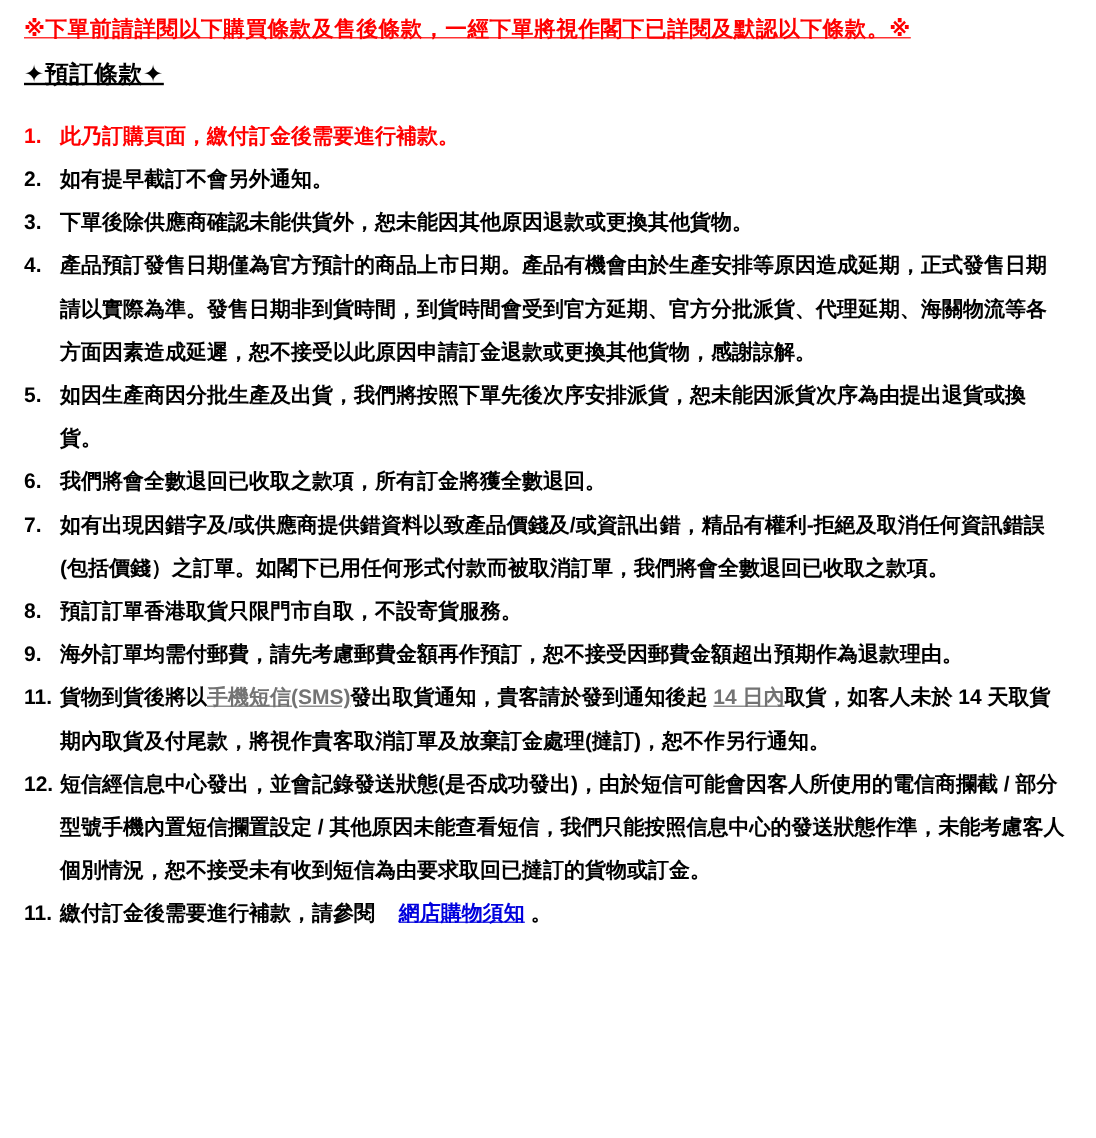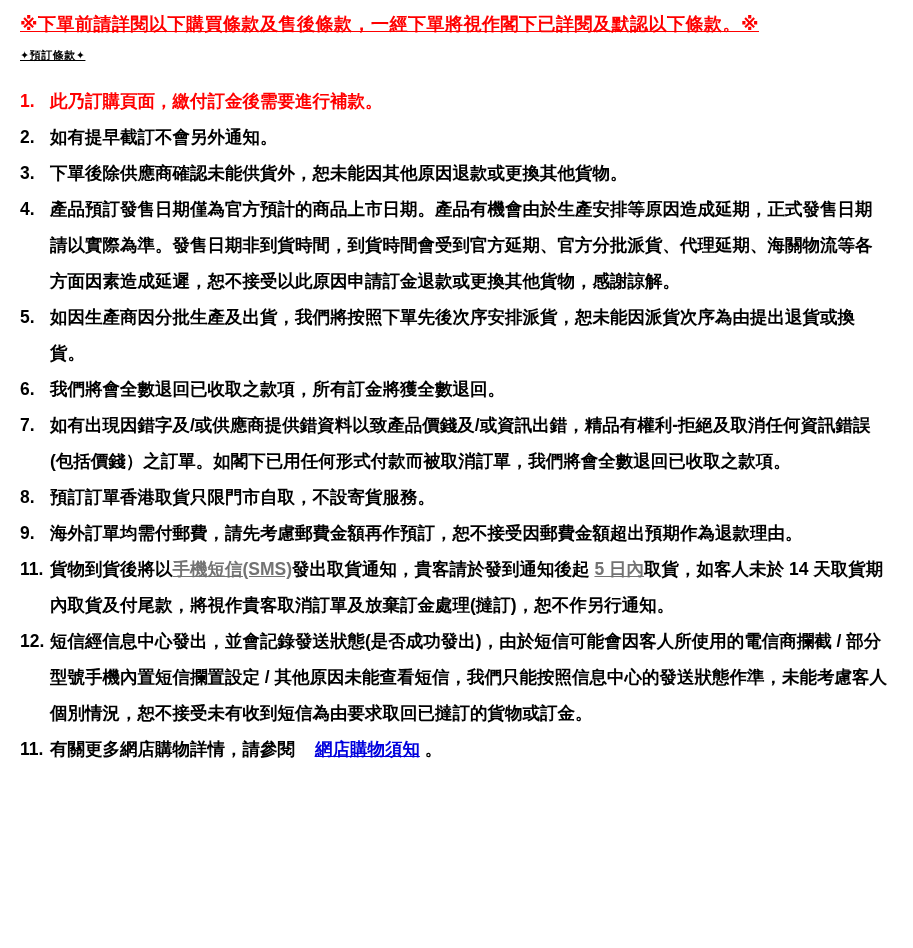--- a/index.html
+++ b/index.html
@@ -17,21 +17,21 @@
   .top-notice {
     color: #ff0000;
     font-size: 18px;
     line-height: 1.35;
     text-decoration: underline;
     margin-bottom: 12px;
     letter-spacing: 0.5px;
   }
   .section-title {
     color: #000000;
-    font-size: 11px;
+    font-size: 20px;
     text-decoration: underline;
     margin-bottom: 20px;
     letter-spacing: 0.5px;
   }
   .terms-list {
     list-style: none;
   }
   .term-item {
     display: flex;
     font-size: 17.5px;
@@ -97,24 +97,24 @@
       <li class="term-item">
         <span class="term-num">8.</span>
         <span class="term-body"><span class="part-normal">預訂訂單香港取貨只限門市自取，不設寄貨服務。</span></span>
       </li>
       <li class="term-item">
         <span class="term-num">9.</span>
         <span class="term-body"><span class="part-normal">海外訂單均需付郵費，請先考慮郵費金額再作預訂，恕不接受因郵費金額超出預期作為退款理由。</span></span>
       </li>
       <li class="term-item">
         <span class="term-num">11.</span>
-        <span class="term-body"><span class="part-normal">貨物到貨後將以</span><span class="part-red-underline">手機短信(SMS)</span><span class="part-normal">發出取貨通知，貴客請於發到通知後起 </span><span class="part-red-underline">5 日內</span><span class="part-normal">取貨，如客人未於 14 天取貨期內取貨及付尾款，將視作貴客取消訂單及放棄訂金處理(撻訂)，恕不作另行通知。</span></span>
+        <span class="term-body"><span class="part-normal">貨物到貨後將以</span><span class="part-red-underline">手機短信(SMS)</span><span class="part-normal">發出取貨通知，貴客請於發到通知後起 </span><span class="part-red-underline">14 日內</span><span class="part-normal">取貨，如客人未於 14 天取貨期內取貨及付尾款，將視作貴客取消訂單及放棄訂金處理(撻訂)，恕不作另行通知。</span></span>
       </li>
       <li class="term-item">
         <span class="term-num">12.</span>
         <span class="term-body"><span class="part-normal">短信經信息中心發出，並會記錄發送狀態(是否成功發出)，由於短信可能會因客人所使用的電信商攔截 / 部分型號手機內置短信攔置設定 / 其他原因未能查看短信，我們只能按照信息中心的發送狀態作準，未能考慮客人個別情況，恕不接受未有收到短信為由要求取回已撻訂的貨物或訂金。</span></span>
       </li>
       <li class="term-item">
         <span class="term-num">11.</span>
-        <span class="term-body"><span class="part-normal">有關更多網店購物詳情，請參閱 </span><a href="#" class="part-link">網店購物須知</a><span class="part-normal"> 。</span></span>
+        <span class="term-body"><span class="part-normal">繳付訂金後需要進行補款，請參閱 </span><a href="#" class="part-link">網店購物須知</a><span class="part-normal"> 。</span></span>
       </li>
     </ol>
 </div>
 
 </body></html>

